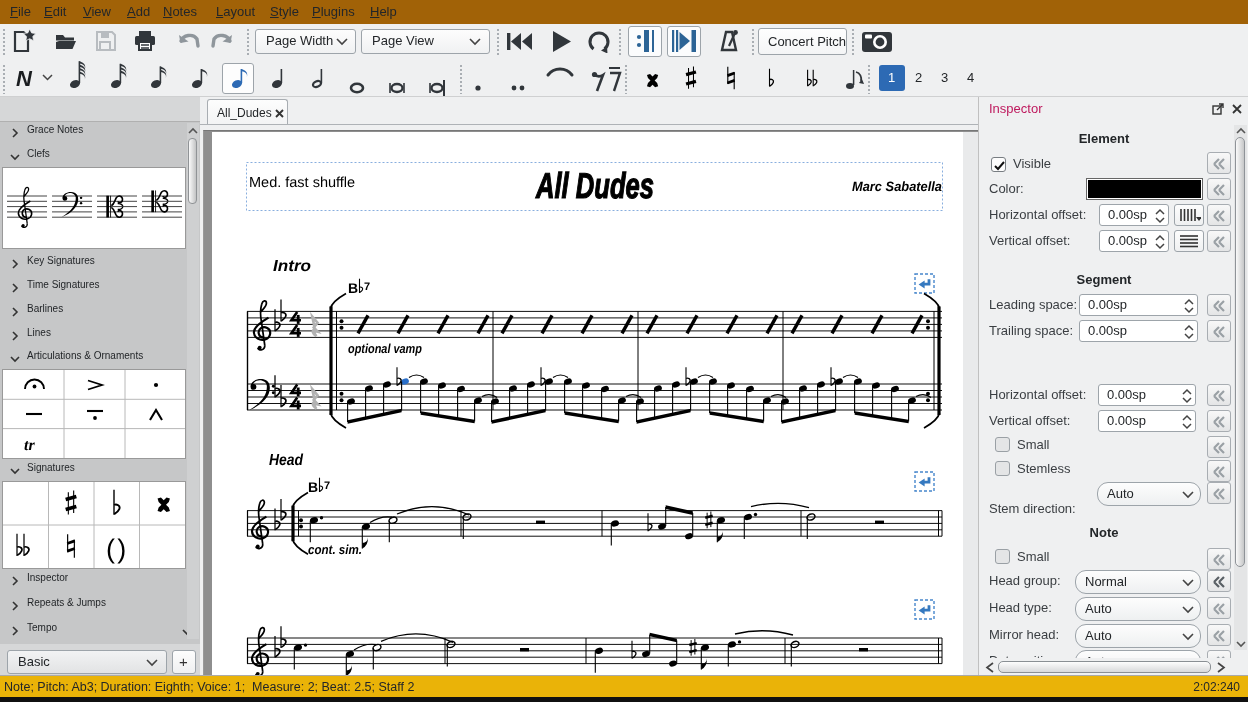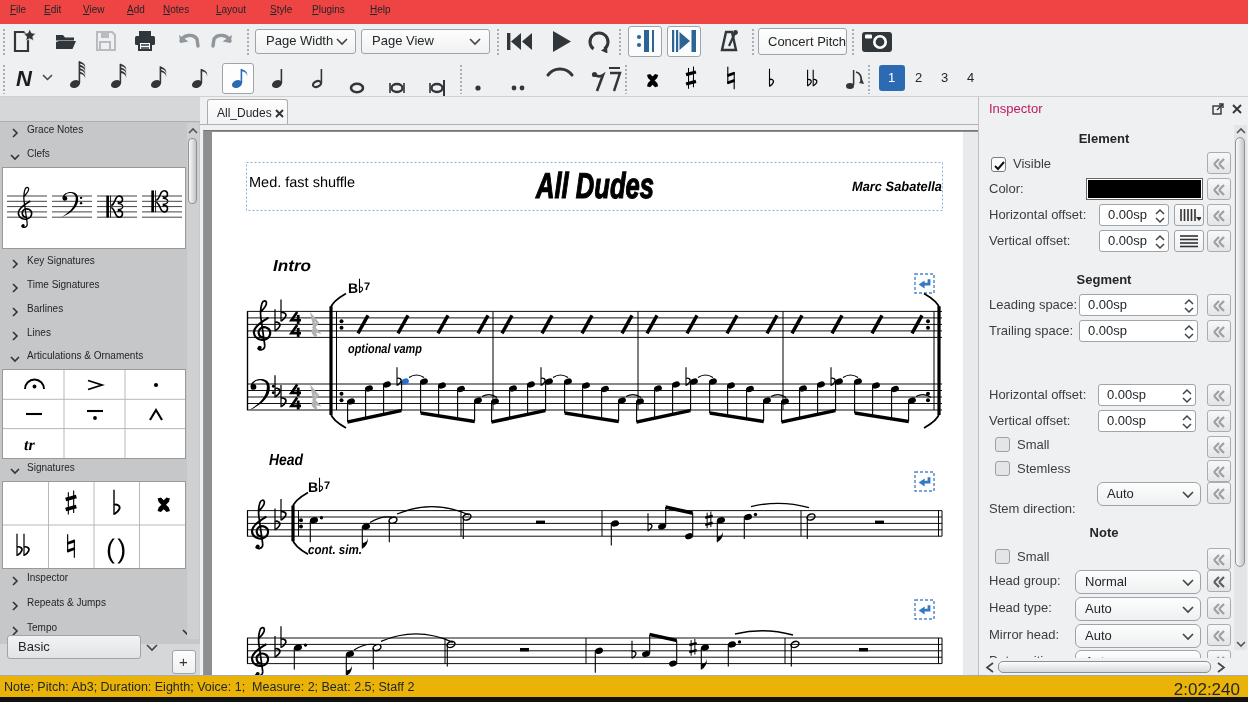--- a/index.html
+++ b/index.html
@@ -1,16 +1,16 @@
 <!DOCTYPE html>
 <html><head><meta charset="utf-8"><style>
 *{margin:0;padding:0;box-sizing:border-box}
 html,body{width:1248px;height:702px;overflow:hidden;font-family:"Liberation Sans",sans-serif;background:#eff0f1}
 .abs{position:absolute}
-#menubar{position:absolute;left:0;top:0;width:1248px;height:24px;background:#ef4444;font-size:10px;color:#232629}
+#menubar{position:absolute;left:0;top:0;width:1248px;height:24px;background:#a16207;font-size:13px;color:#232629}
 #menubar span{position:absolute;top:4px}
 #menubar u{text-decoration:underline}
 .tb{position:absolute;left:0;width:1248px;background:#eff0f1}
 #tb1{top:24px;height:36px}
 #tb2{top:60px;height:37px;border-bottom:1px solid #cfd0d1}
 .combo{position:absolute;border:1px solid #9da4aa;border-radius:3px;background:linear-gradient(#fdfdfd,#f0f1f2);font-size:13px;color:#232629}
 .combo .cx{position:absolute;left:10px;top:3px}
 .btn{position:absolute;border:1px solid #9da4aa;border-radius:3px;background:linear-gradient(#fdfdfd,#eff0f1)}
 .sep{position:absolute;width:2px;background-image:radial-gradient(circle,#a9aeb3 34%,transparent 36%);background-size:2px 4px}
 #main{position:absolute;left:0;top:97px;width:1248px;height:578px}
@@ -23,21 +23,21 @@
 #tab1{position:absolute;left:7px;top:2px;width:81px;height:26px;background:linear-gradient(#fdfdfd,#f2f3f4);border:1px solid #a8adb2;border-bottom:none;border-radius:3px 3px 0 0;font-size:13px;color:#232629}
 #scoreview{position:absolute;left:3px;top:33px;width:775px;height:545px;background:#8e8e8e;border-top:1px solid #777;border-left:1px solid #999}
 #page{position:absolute;left:8px;top:1px;width:751px;height:544px;background:#fff}
 #vsb{position:absolute;left:759px;top:1px;width:16px;height:544px;background:#e9eaeb}
 #inspanel{position:absolute;left:978px;top:0;width:270px;height:578px;background:#eff0f1;border-left:1px solid #c0c0c0}
 .ihead{position:absolute;width:240px;text-align:center;font-size:13px;font-weight:bold;color:#232629}
 .ilabel{position:absolute;font-size:13px;color:#3a3e42;white-space:nowrap}
 .spin{position:absolute;background:#fff;border:1px solid #9da4aa;border-radius:3px;font-size:13px;color:#232629}
 .spin .sv{position:absolute;left:8px;top:2px}
 .rstbtn{position:absolute;width:24px;height:22px;border:1px solid #a8adb2;border-radius:3px;background:linear-gradient(#f8f8f8,#e4e5e6)}
-.icombo{position:absolute;height:24px;border:1px solid #9da4aa;border-radius:6px;background:linear-gradient(#fdfdfd,#eef0f1);font-size:13px;color:#232629}
+.icombo{position:absolute;height:24px;border:1px solid #9da4aa;border-radius:11px;background:linear-gradient(#fdfdfd,#eef0f1);font-size:13px;color:#232629}
 .chk{position:absolute;width:15px;height:15px;border:1px solid #787d82;border-radius:3px;background:#fdfdfd}
 .chk.off{background:#e4e5e6;border-color:#9aa0a5}
 #statusbar{position:absolute;left:0;top:675px;width:1248px;height:22px;background:#eab308;border-top:1px solid #aaa;font-size:12.5px;color:#232629}
 #blackstrip{position:absolute;left:0;top:697px;width:1248px;height:5px;background:#101010}
 </style></head><body style="transform:translateZ(0)">
 <div id="menubar">
     <span style="left:10px"><u>F</u>ile</span>
     <span style="left:44px"><u>E</u>dit</span>
     <span style="left:83px"><u>V</u>iew</span>
     <span style="left:127px"><u>A</u>dd</span>
@@ -378,21 +378,21 @@
         <svg class="abs" style="left:181px;top:506px" width="14" height="10">
           <path d="M2 2 L7 7 L12 2" stroke="#333" stroke-width="1.7" fill="none"></path>
         </svg>
         <div class="abs" style="left:187px;top:1px;width:12px;height:516px;background:#cfd0d1">
           <svg class="abs" style="left:1px;top:4px" width="10" height="8">
             <path d="M1 6 L5 2 L9 6" stroke="#555" stroke-width="1.6" fill="none"></path>
           </svg>
           <div class="abs" style="left:1px;top:15px;width:9px;height:66px;background:linear-gradient(90deg,#fafafa,#c2c3c4);border:1px solid #909396;border-radius:4px"></div>
         </div>
       </div>
-      <div class="combo" style="left:7px;top:538px;width:134px;height:24px;background:linear-gradient(#f2f3f4,#e2e3e4)">
+      <div class="combo" style="left:7px;top:553px;width:160px;height:24px;background:linear-gradient(#f2f3f4,#e2e3e4)">
         <span class="cx">Basic</span>
         <svg class="abs" style="left:138px;top:8px" width="12" height="8">
           <path d="M1 1 L6 6 L11 1" stroke="#444" stroke-width="1.6" fill="none"></path>
         </svg>
       </div>
       <div class="btn" style="left:172px;top:553px;width:24px;height:24px">
         <span style="position:absolute;left:6px;top:2px;font-size:15px;color:#333">+</span>
       </div>
     </div>
     <div id="scorearea">
@@ -944,14 +944,14 @@
         </svg>
         <div class="abs" style="left:1px;top:12px;width:10px;height:430px;background:linear-gradient(90deg,#fafafa,#c6c7c8);border:1px solid #8f9398;border-radius:5px"></div>
         <svg class="abs" style="left:2px;top:515px" width="10" height="8">
           <path d="M1 2 L5 6 L9 2" stroke="#555" stroke-width="1.6" fill="none"></path>
         </svg>
       </div>
     </div>
   </div>
 <div id="statusbar">
     <span style="position:absolute;left:4px;top:4px">Note; Pitch: Ab3; Duration: Eighth; Voice: 1;&nbsp; Measure: 2; Beat: 2.5; Staff 2</span>
-    <span style="position:absolute;right:8px;top:4px;font-size:17px">2:02:240</span>
+    <span style="position:absolute;right:8px;top:4px;font-size:12px">2:02:240</span>
   </div>
 <div id="blackstrip"></div>
 </body></html>

